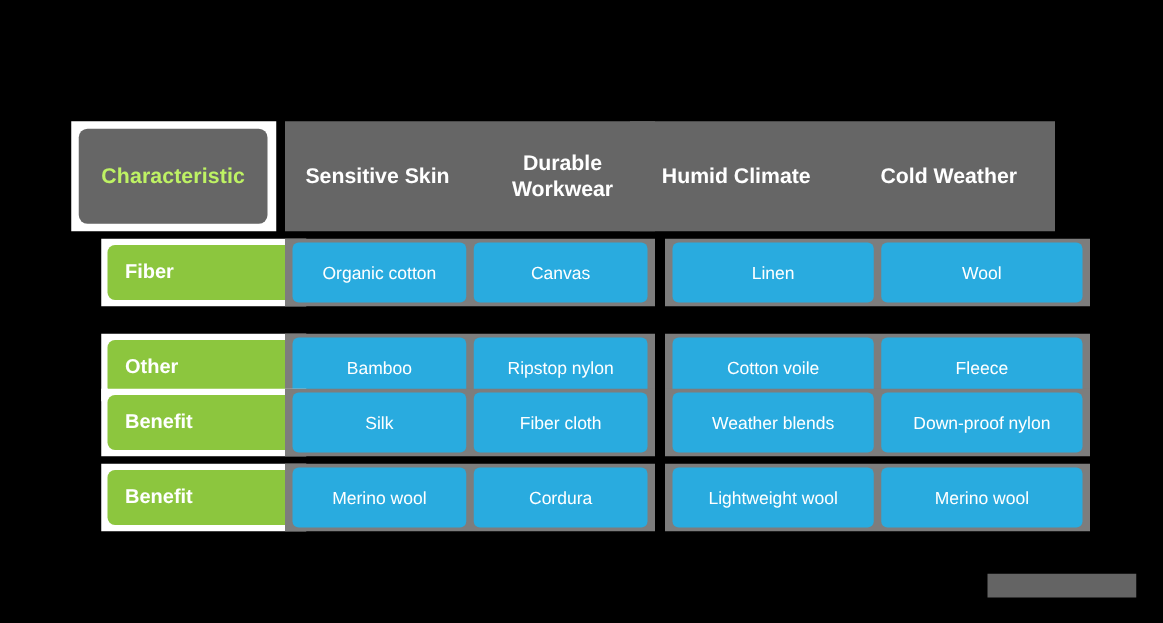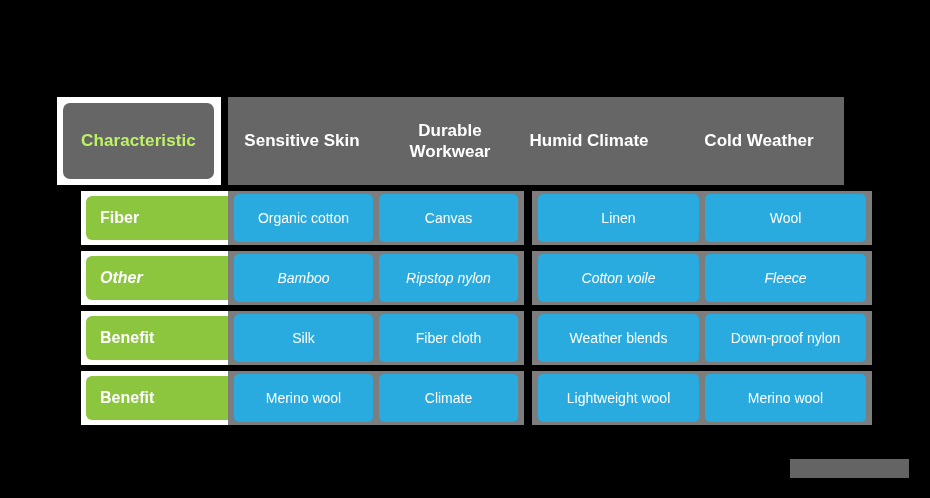--- a/index.html
+++ b/index.html
@@ -81,21 +81,21 @@
   }
 
   
   .row {
     position: absolute;
     left: 0;
     width: 815px;
     height: 54px;
   }
   .row.r0 { top: 94px; }
-  .row.r1 { top: 154px; font-style: italic; }
+  .row.r1 { top: 170px; }
   .row.r2 { top: 214px; }
   .row.r3 { top: 274px; }
 
   .row-label-frame {
     position: absolute;
     left: 0;
     top: 0;
     width: 164px;
     height: 54px;
     background: #ffffff;
@@ -218,21 +218,21 @@
       <div class="cell">Down-proof nylon</div>
     </div>
   </div>
 
   <div class="row r3">
     <div class="row-label-frame">
       <div class="row-label-pill">Benefit</div>
     </div>
     <div class="cell-group g1">
       <div class="cell">Merino wool</div>
-      <div class="cell">Climate</div>
+      <div class="cell">Cordura</div>
     </div>
     <div class="cell-group g2">
       <div class="cell">Lightweight wool</div>
       <div class="cell">Merino wool</div>
     </div>
   </div>
 
 </div>
 
 <div id="watermark"></div>

